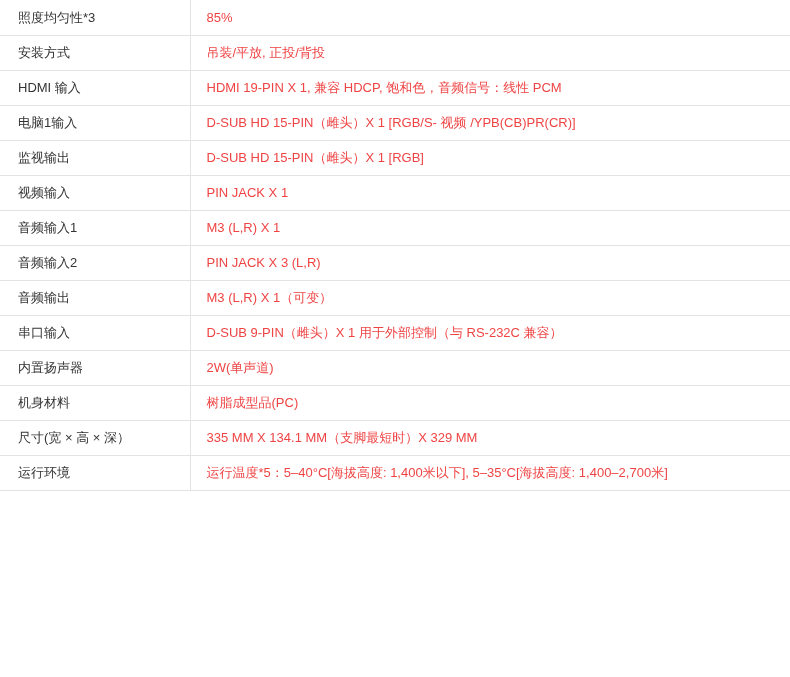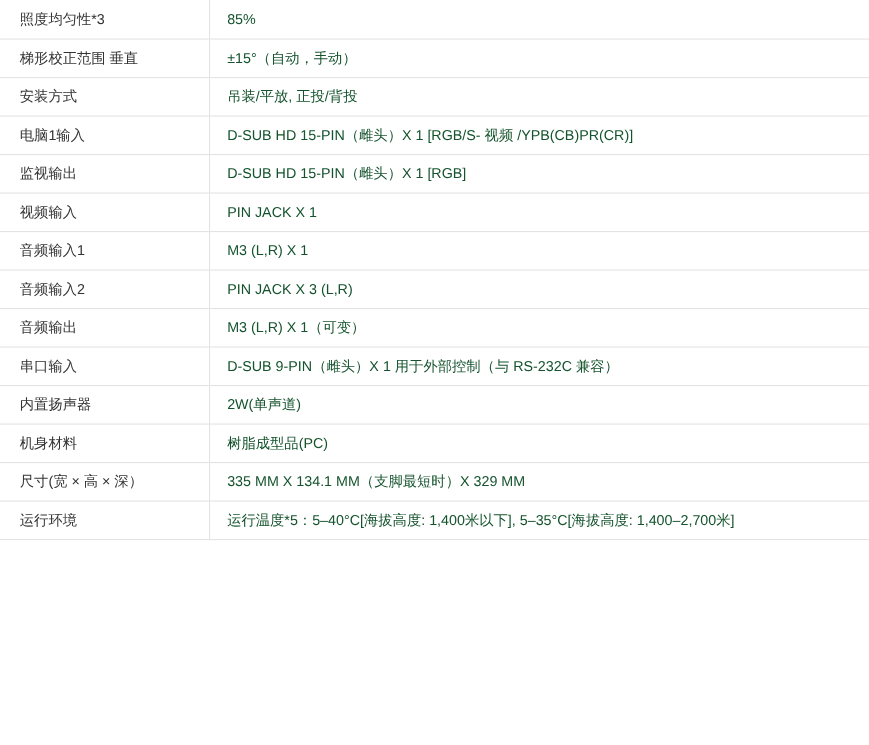--- a/index.html
+++ b/index.html
@@ -33,46 +33,46 @@
   }
   .spec-table td.label {
     border-right: 1px solid #e3e3e3;
     padding-left: 18px;
     padding-right: 8px;
     color: #333333;
   }
   .spec-table td.value {
     padding-left: 16px;
     padding-right: 2px;
-    color: #14532d;
+    color: #ef4444;
   }
   .spec-table tr:first-child td {
     border-top: none;
   }
 </style>
 </head>
 <body>
 
 <table class="spec-table">
   <colgroup>
     <col class="c1">
     <col class="c2">
   </colgroup>
   <tbody>
     <tr>
       <td class="label">照度均匀性*3</td>
       <td class="value">85%</td>
     </tr>
     <tr>
-      <td class="label">梯形校正范围 垂直</td>
-      <td class="value">±15°（自动，手动）</td>
+      <td class="label">安装方式</td>
+      <td class="value">吊装/平放, 正投/背投</td>
     </tr>
     <tr>
-      <td class="label">安装方式</td>
-      <td class="value">吊装/平放, 正投/背投</td>
+      <td class="label">HDMI 输入</td>
+      <td class="value">HDMI 19-PIN X 1, 兼容 HDCP, 饱和色，音频信号：线性 PCM</td>
     </tr>
     <tr>
       <td class="label">电脑1输入</td>
       <td class="value">D-SUB HD 15-PIN（雌头）X 1 [RGB/S- 视频 /YPB(CB)PR(CR)]</td>
     </tr>
     <tr>
       <td class="label">监视输出</td>
       <td class="value">D-SUB HD 15-PIN（雌头）X 1 [RGB]</td>
     </tr>
     <tr>

